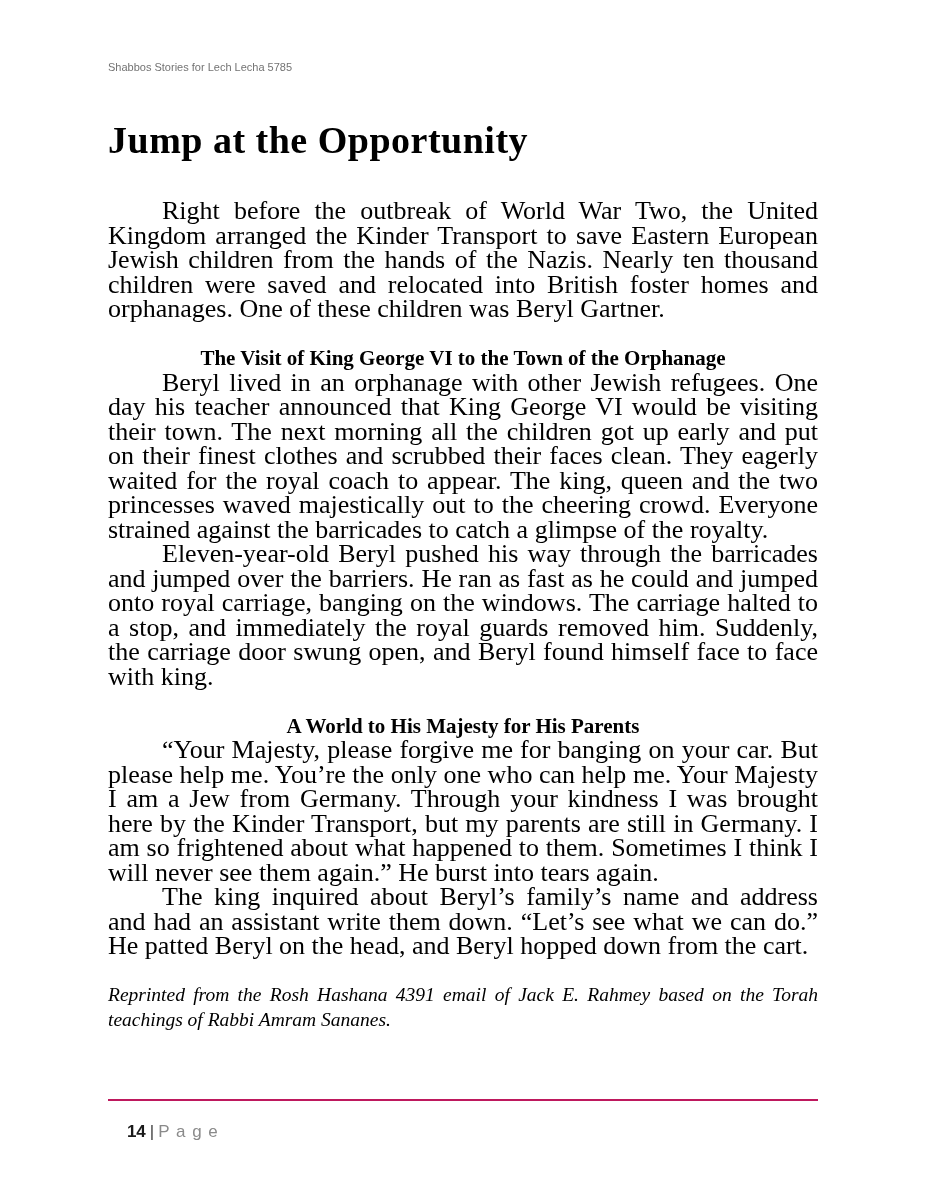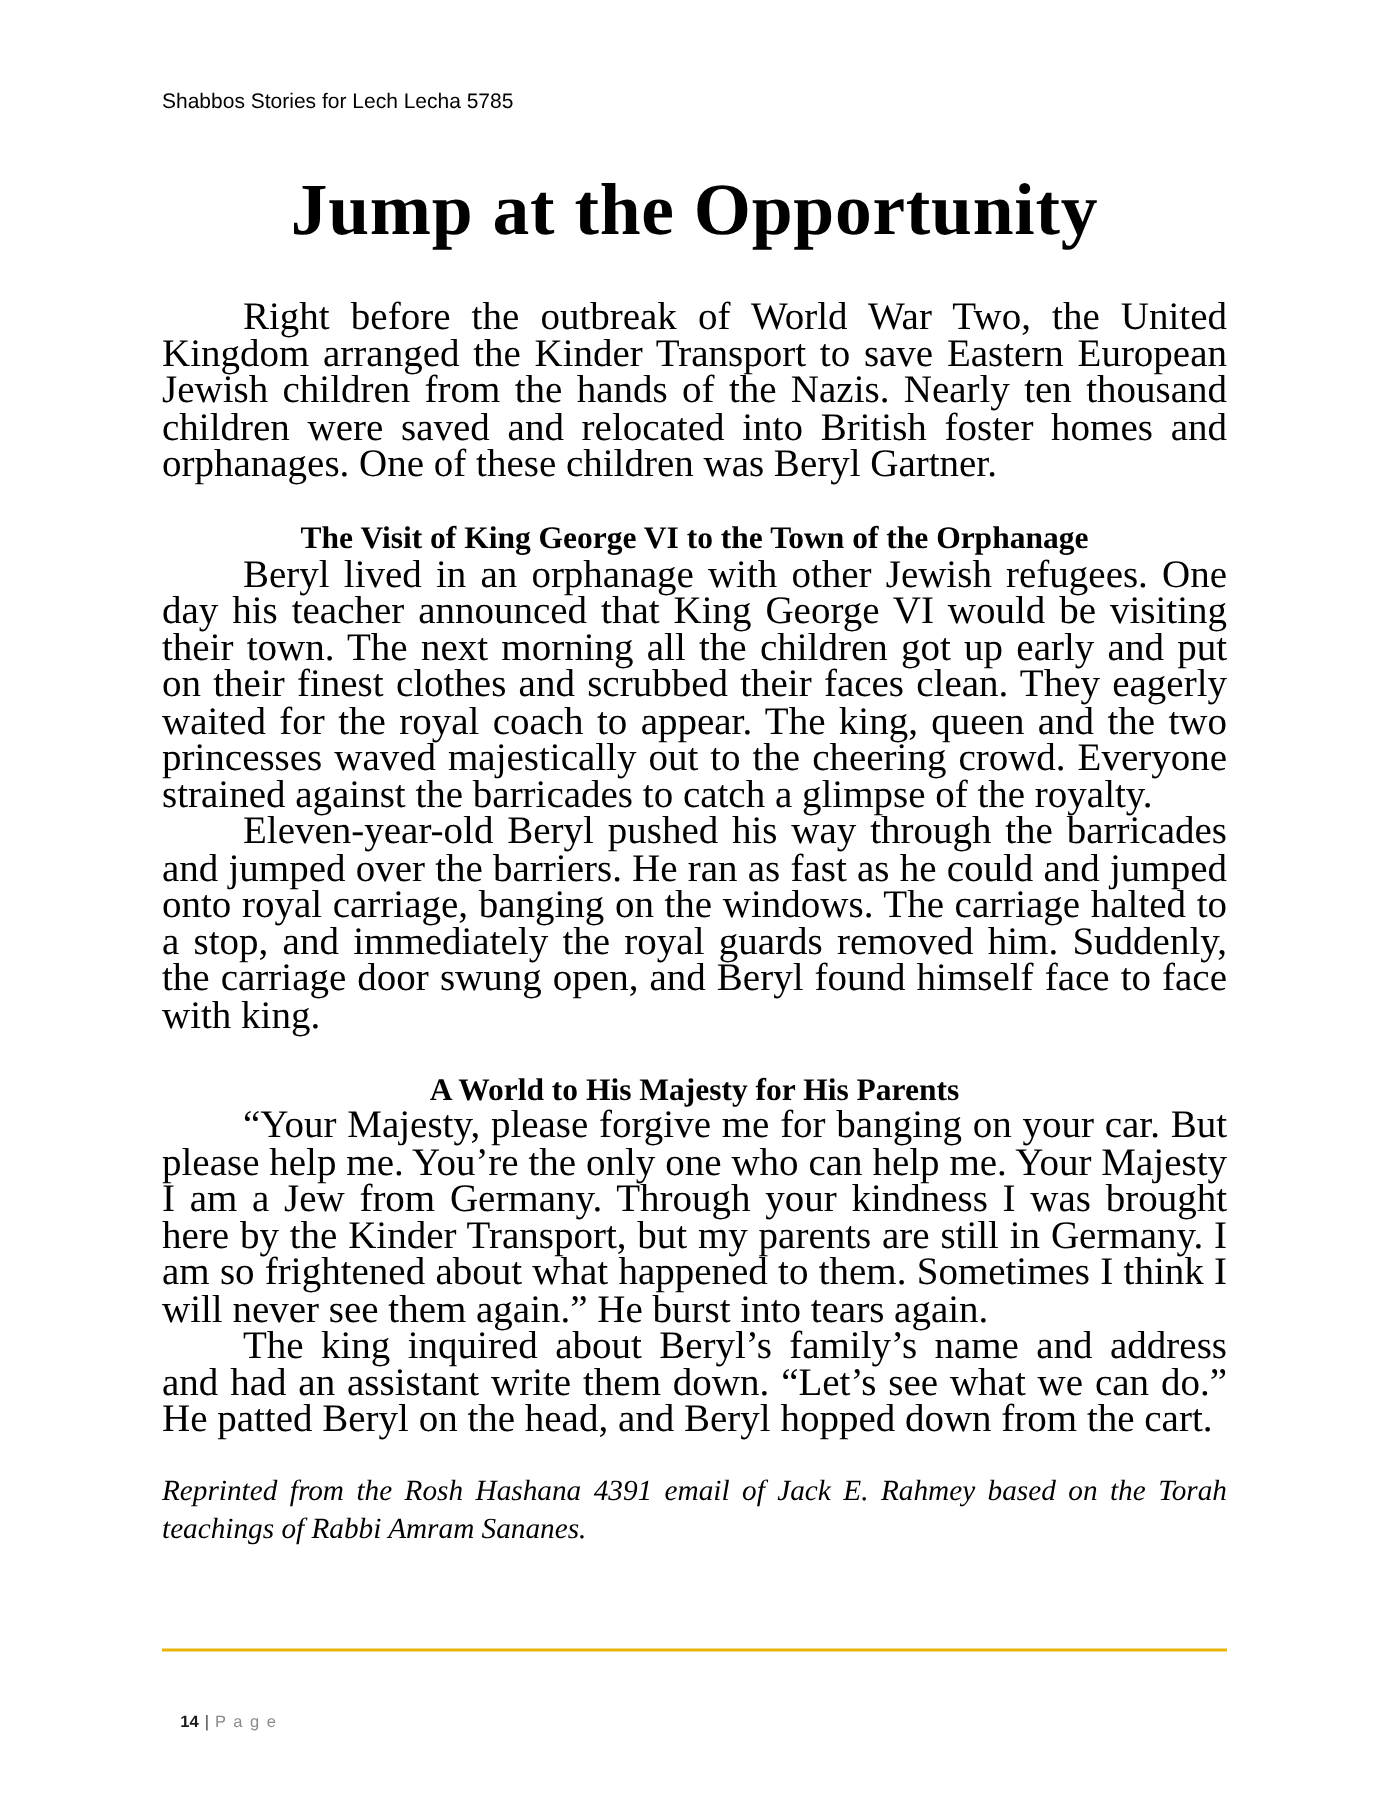--- a/index.html
+++ b/index.html
@@ -13,30 +13,29 @@
     height: 1200px;
     background: #ffffff;
     box-sizing: border-box;
     padding: 57px 109px 0 108px;
     overflow: hidden;
     color: #000000;
     font-family: "Liberation Serif", serif;
   }
   .doc-header {
     font-family: "Liberation Sans", sans-serif;
-    font-size: 14px;
+    font-size: 11px;
     line-height: 20px;
-    color: #000000;
+    color: #737373;
   }
   .doc-title {
     margin: 35px 0 31px 0;
-    font-size: 49px;
+    font-size: 38px;
     line-height: 56px;
     font-weight: bold;
-    text-align: center;
     letter-spacing: 0.5px;
   }
   .para {
     margin: 0;
     font-size: 26px;
     line-height: 24.5px;
     text-align: justify;
     text-indent: 54px;
   }
   .section-heading {
@@ -52,24 +51,24 @@
     line-height: 24.5px;
     font-style: italic;
     text-align: justify;
     text-indent: 0;
   }
   .doc-footer {
     position: absolute;
     left: 108px;
     right: 109px;
     top: 1099px;
-    border-top: 2px solid #eab308;
-    padding-top: 20px;
+    border-top: 2px solid #be185d;
+    padding-top: 4px;
     font-family: "Liberation Sans", sans-serif;
-    font-size: 11px;
+    font-size: 17px;
     line-height: 18px;
     white-space: pre;
   }
   .footer-page-number {
     font-weight: bold;
     color: #1a1a1a;
   }
   .footer-separator {
     color: #3f3f3f;
     padding: 0 4px;

